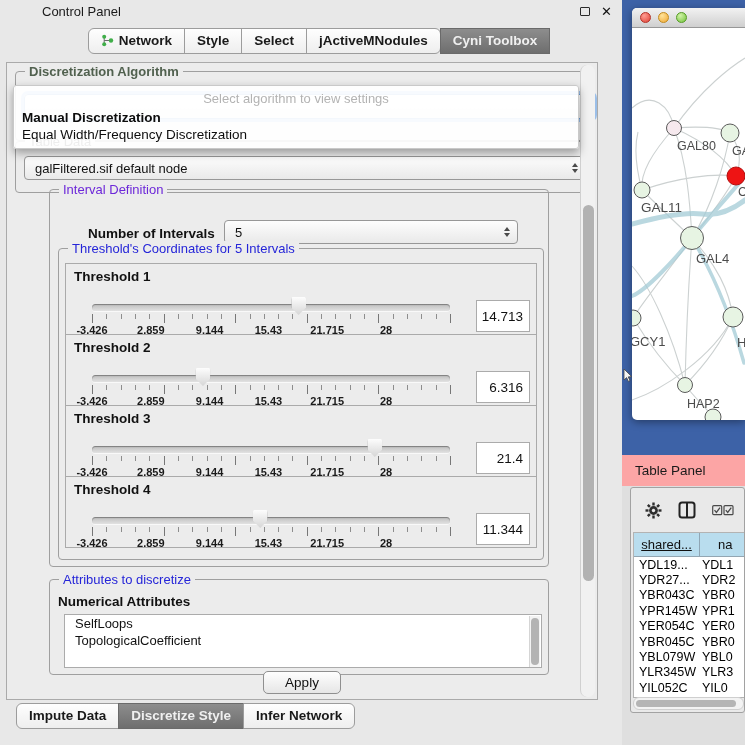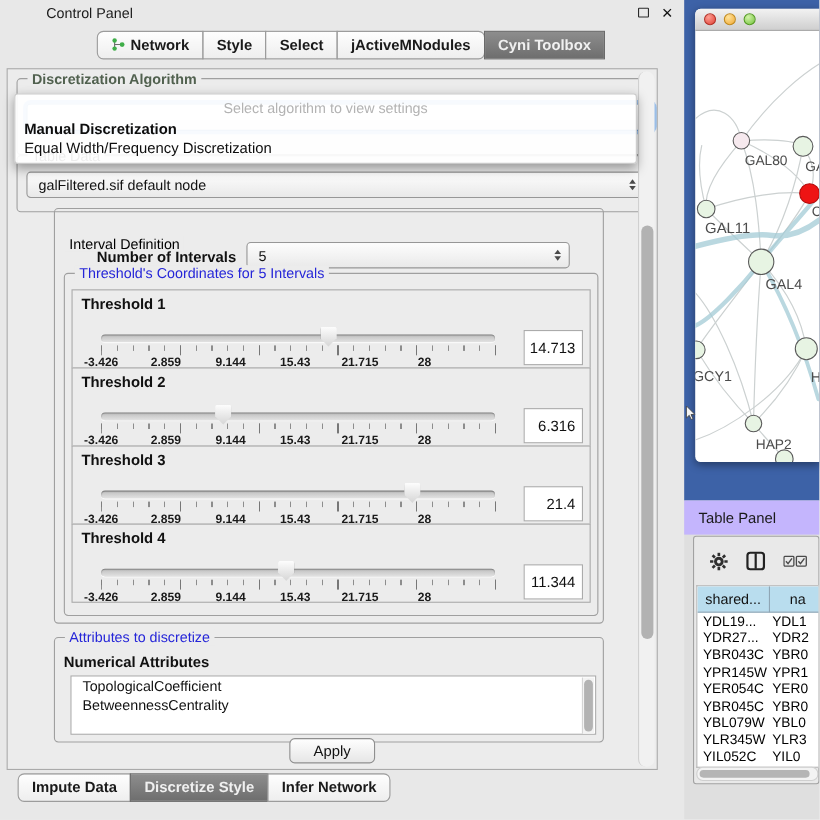--- a/index.html
+++ b/index.html
@@ -40,21 +40,21 @@
   .tabledata-group { left:8px; top:78px; width:578px; height:52px; }
   .plain-legend { color:#222; }
 
   .mac-combo { position:absolute; border:1px solid #979797; border-radius:4px; background:linear-gradient(#fdfdfd,#e9e9e9); display:flex; align-items:center; padding:0 26px 0 10px; font-size:13px; color:#111; }
   .combo-spinner { position:absolute; right:7px; top:50%; transform:translateY(-50%); display:flex; flex-direction:column; gap:2px; }
   .combo-spinner .up { width:0; height:0; border-left:3.5px solid transparent; border-right:3.5px solid transparent; border-bottom:4.5px solid #4a4a4a; }
   .combo-spinner .dn { width:0; height:0; border-left:3.5px solid transparent; border-right:3.5px solid transparent; border-top:4.5px solid #4a4a4a; }
 
   
   .interval-group { left:42px; top:126px; width:500px; height:378px; }
-  .green-legend { color:#000000;margin-top:32px; }
+  .green-legend { color:#6d28d9; }
   .blue-legend { color:#2525d8; }
   .noi-label { position:absolute; left:38px; top:36px; font-weight:700; font-size:13.5px; }
   .noi-combo { left:174px; top:30px; width:294px; height:24px; }
 
   .thresh-group { position:absolute; left:8px; top:58px; width:486px; height:312px; border:1px solid #9f9f9f; border-radius:4px; }
   .thresh-box { position:absolute; left:6px; width:472px; height:72px; border:1px solid #aaaaaa; background:#ececec; }
   .thresh-label { position:absolute; left:8px; top:5px; font-weight:700; font-size:13.5px; }
   .slider { position:absolute; left:26px; top:30px; width:358px; height:44px; }
   .track { position:absolute; left:0; top:10px; width:358px; height:7px; border-radius:4px; background:linear-gradient(#bdbdbd,#e2e2e2); box-shadow:inset 0 1px 1px rgba(0,0,0,.35), 0 1px 0 rgba(255,255,255,.7); }
   .thumb { position:absolute; top:3px; width:15px; height:18px; transform:translateX(-50%); background:linear-gradient(#fdfdfd,#d6d6d6); clip-path:polygon(8% 0,92% 0,100% 10%,100% 58%,50% 100%,0 58%,0 10%); filter:drop-shadow(0 1px 1px rgba(0,0,0,.45)); }
@@ -87,27 +87,27 @@
   .net-titlebar { height:20px; background:linear-gradient(#f2f2f2,#cfcfcf); border-bottom:1px solid #979797; display:flex; align-items:center; gap:7px; padding-left:8px; }
   .light { width:11px; height:11px; border-radius:50%; }
   .light.red { background:radial-gradient(circle at 35% 30%, #ff9d92, #df4236); border:.5px solid #b33127; }
   .light.yellow { background:radial-gradient(circle at 35% 30%, #ffe39a, #f0a833); border:.5px solid #c08a1e; }
   .light.green { background:radial-gradient(circle at 35% 30%, #d2f3a9, #72c33c); border:.5px solid #549a24; }
   .net-canvas { width:113px; height:392px; }
   .net-canvas text { fill:#4c4c4c; font-family:"Liberation Sans",sans-serif; }
 
   .cursor-arrow { position:absolute; left:1px; top:369px; z-index:5; }
 
-  .tp-bar { position:absolute; left:0; top:455px; width:123px; height:31px; background:#c4b5fd; display:flex; align-items:center; padding-left:13px; font-size:13.5px; color:#1a1a1a; }
+  .tp-bar { position:absolute; left:0; top:455px; width:123px; height:31px; background:#fca5a5; display:flex; align-items:center; padding-left:13px; font-size:13.5px; color:#1a1a1a; }
   .tp-inner { position:absolute; left:8px; top:487px; width:115px; height:226px; border:1px solid #a2a2a2; border-radius:3px; background:#e9e9e9; overflow:hidden; }
   .tp-toolbar { position:absolute; left:0; top:0; width:100%; height:44px; display:flex; align-items:center; gap:16px; padding-left:14px; }
   .tp-table { position:absolute; left:2px; top:44px; width:113px; height:166px; background:#fff; border:1px solid #b3b3b3; border-right:none; overflow:hidden; }
   .tp-header { display:flex; height:24px; }
   .tp-hcell { background:#b9ddee; border-right:1px solid #8fa6b5; border-bottom:1px solid #93a6b2; font-size:13px; display:flex; align-items:center; justify-content:center; color:#111; }
-  .tp-hcell.c1 { width:66px; flex:none; }
+  .tp-hcell.c1 { width:66px; flex:none;text-decoration:underline; }
   .tp-hcell.c2 { flex:1; justify-content:flex-start; padding-left:18px; }
   .tp-row { display:flex; height:15.4px; align-items:center; font-size:12.5px; color:#000; }
   .tp-cell1 { width:66px; flex:none; padding-left:5px; }
   .tp-cell2 { flex:1; padding-left:2px; }
   .tp-hscroll { position:absolute; left:2px; bottom:2px; width:111px; height:13px; background:#f3f3f3; border:1px solid #cfcfcf; border-radius:6px; }
   .tp-hscroll .thumbh { position:absolute; left:2px; top:2px; width:100px; height:7px; border-radius:4px; background:#b5b5b5; }
 </style>
 </head>
 <body>
 
@@ -266,22 +266,22 @@
           </div>
           <div class="valbox">11.344</div>
         </div>
       </div>
     </div>
 
     <div class="group attr-group">
       <span class="legend blue-legend">Attributes to discretize</span>
       <span class="attr-list-label">Numerical Attributes</span>
       <div class="attr-list">
+        <div class="attr-item">SelfLoops</div>
         <div class="attr-item">TopologicalCoefficient</div>
-        <div class="attr-item">BetweennessCentrality</div>
         <div class="attr-vscroll">
             <div class="thumbv"></div>
           </div>
       </div>
     </div>
 
     <div class="apply-btn">Apply</div>
 
     <div class="panel-vscroll">
         <div class="thumbv"></div>

